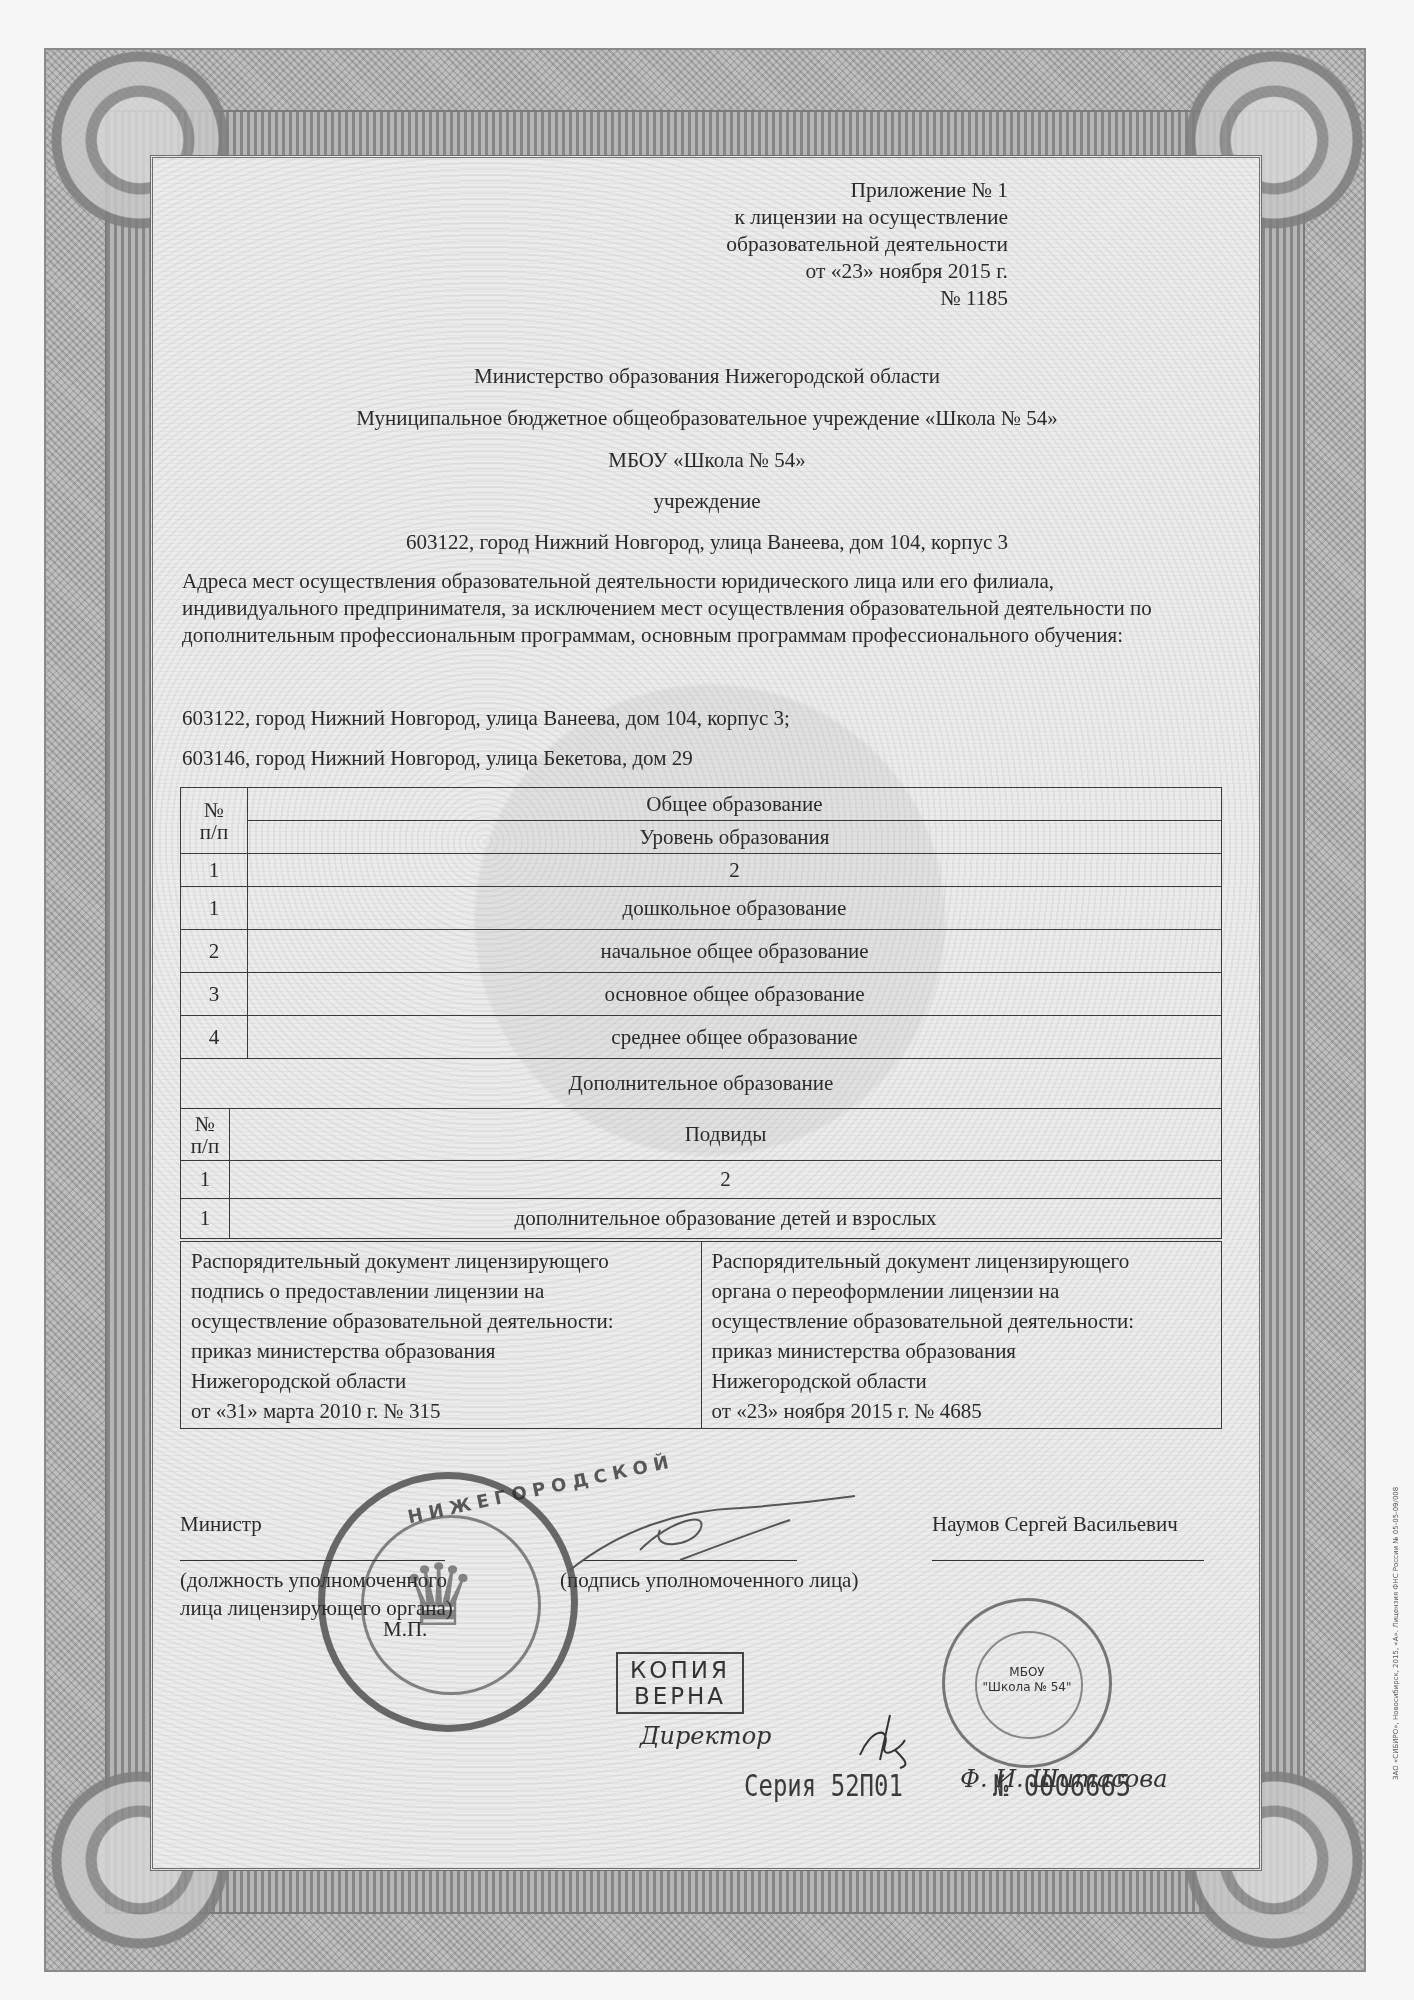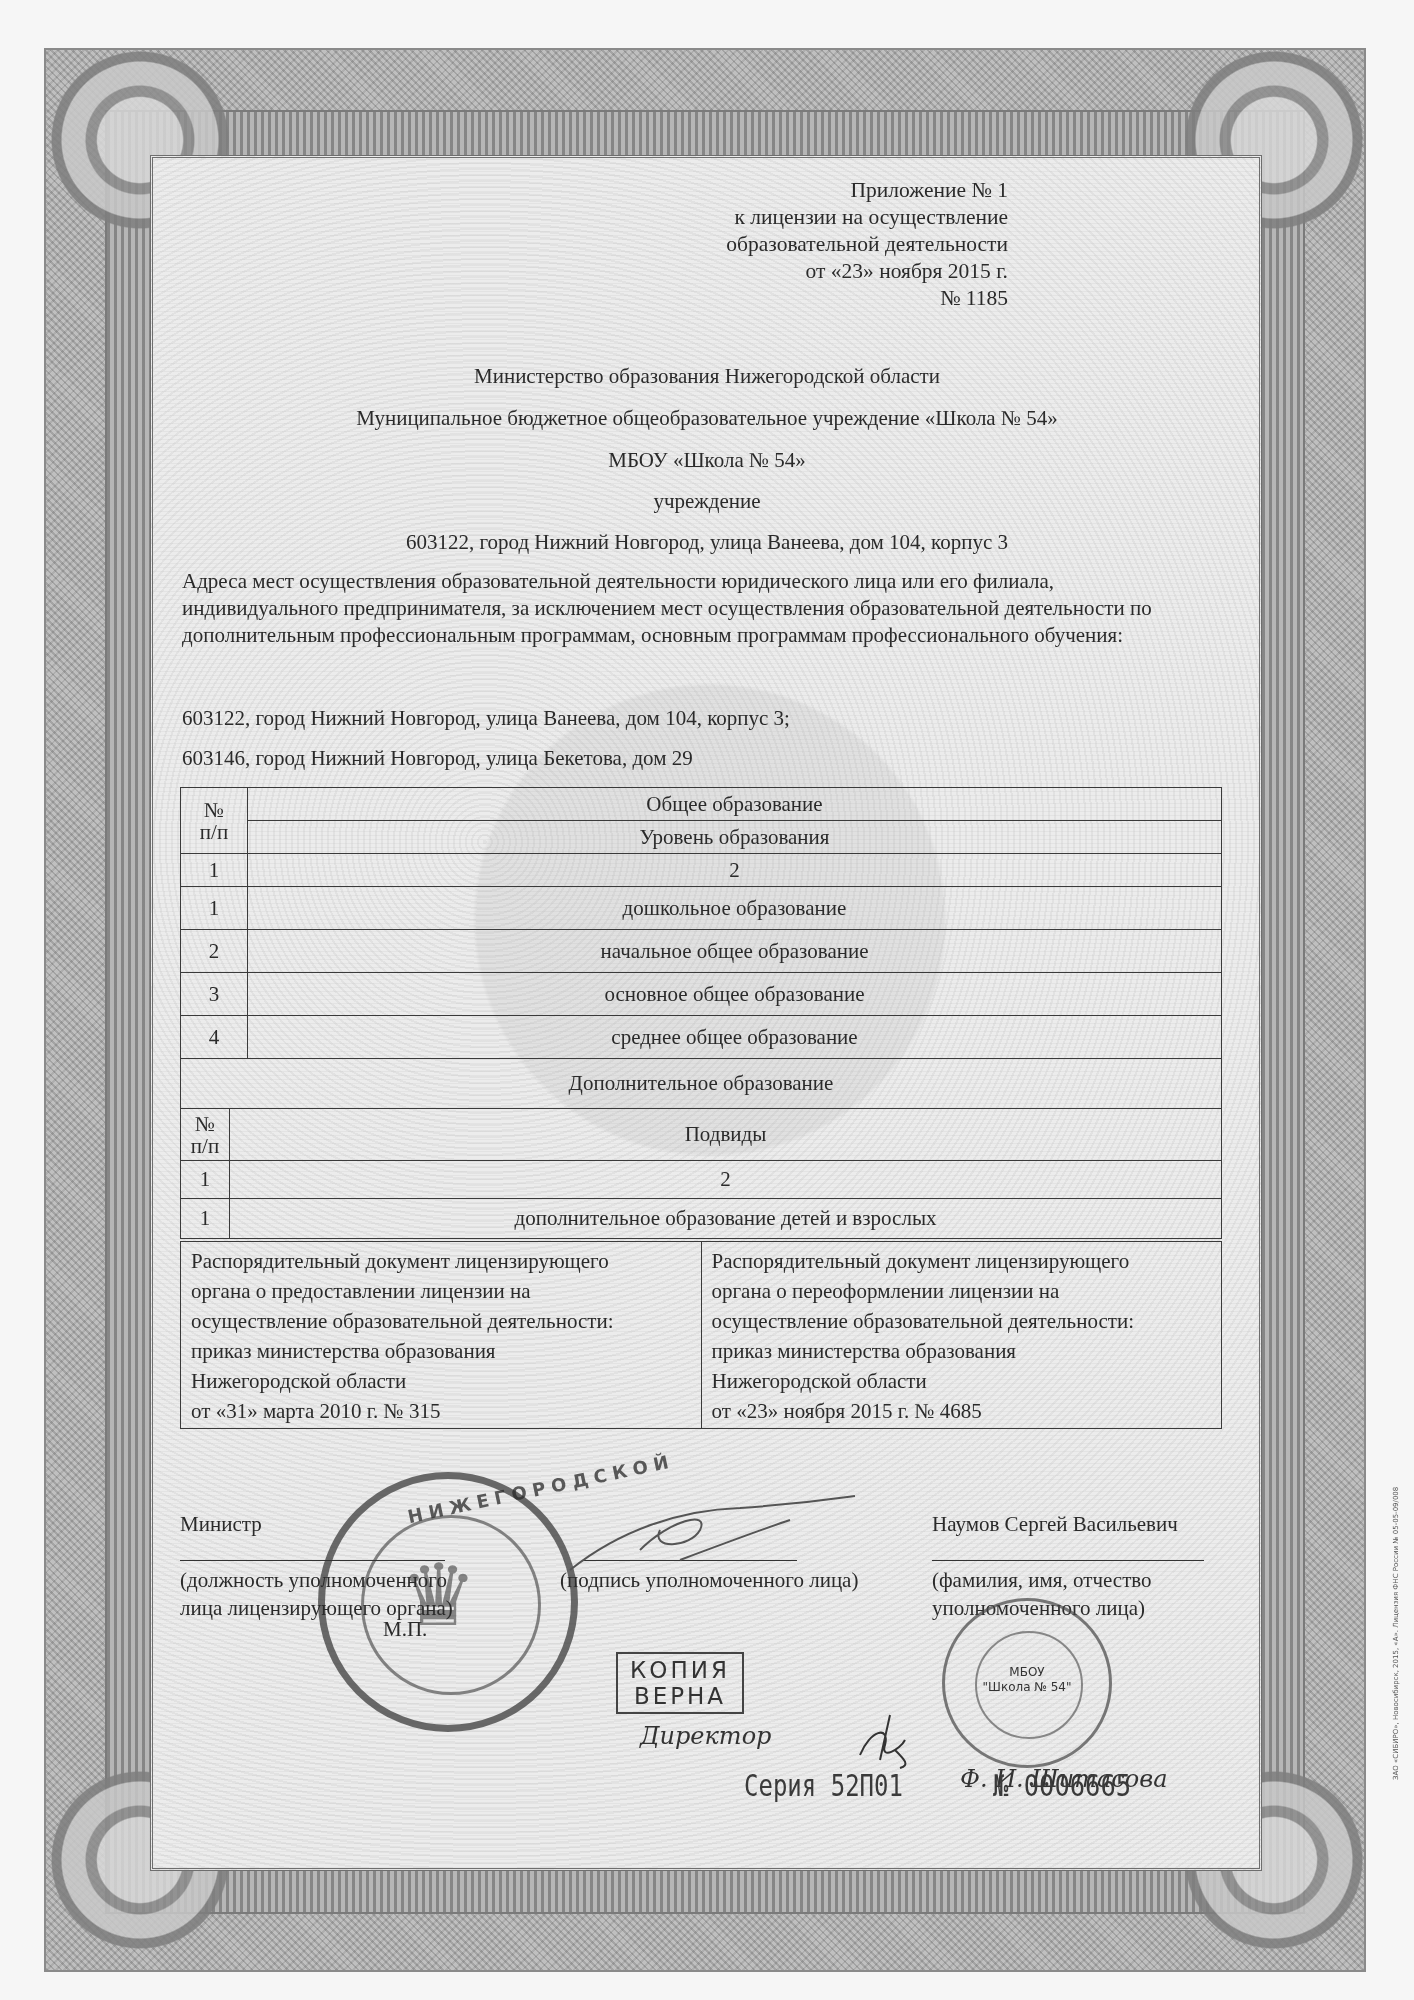--- a/index.html
+++ b/index.html
@@ -214,21 +214,21 @@
       <td>дополнительное образование детей и взрослых</td>
     </tr>
   </tbody>
     </table>
 
   <table class="orders">
     <tbody>
         <tr>
       <td>
         <div>Распорядительный документ лицензирующего</div>
-        <div>органа о предоставлении лицензии на</div>
+        <div>подпись о предоставлении лицензии на</div>
         <div>осуществление образовательной деятельности:</div>
         <div>приказ министерства образования</div>
         <div>Нижегородской области</div>
         <div>от «31» марта 2010 г. № 315</div>
       </td>
       <td>
         <div>Распорядительный документ лицензирующего</div>
         <div>органа о переоформлении лицензии на</div>
         <div>осуществление образовательной деятельности:</div>
         <div>приказ министерства образования</div>
@@ -252,24 +252,20 @@
 
   <div class="sig-line" style="left:582px; top:1560px; width:215px;"></div>
   <div class="sig-label" style="left:560px; top:1566px;">(подпись уполномоченного лица)</div>
 
   <svg class="scribble" style="left:560px; top:1490px;" width="300" height="90">
     <path d="M10 80 C 60 40, 120 20, 180 18 C 240 14, 280 8, 295 6 M 80 60 C 110 30, 150 20, 140 40 C 130 58, 90 60, 100 40 M 120 70 C 160 55, 200 40, 230 30" fill="none" stroke="#555" stroke-width="2"></path>
   </svg>
 
   <div class="sig-label" style="left:932px; top:1510px;">Наумов Сергей Васильевич</div>
   <div class="sig-line" style="left:932px; top:1560px; width:272px;"></div>
-  <div class="sig-label" style="left:932px; top:1566px;">
-    <div>(фамилия, имя, отчество</div>
-    <div>уполномоченного лица)</div>
-  </div>
 
   <div class="mp">М.П.</div>
 
   <div class="copy-box">
     <div>КОПИЯ</div>
     <div>ВЕРНА</div>
   </div>
 
   <div class="stamp-school"></div>
   <div class="stamp-school-text">

